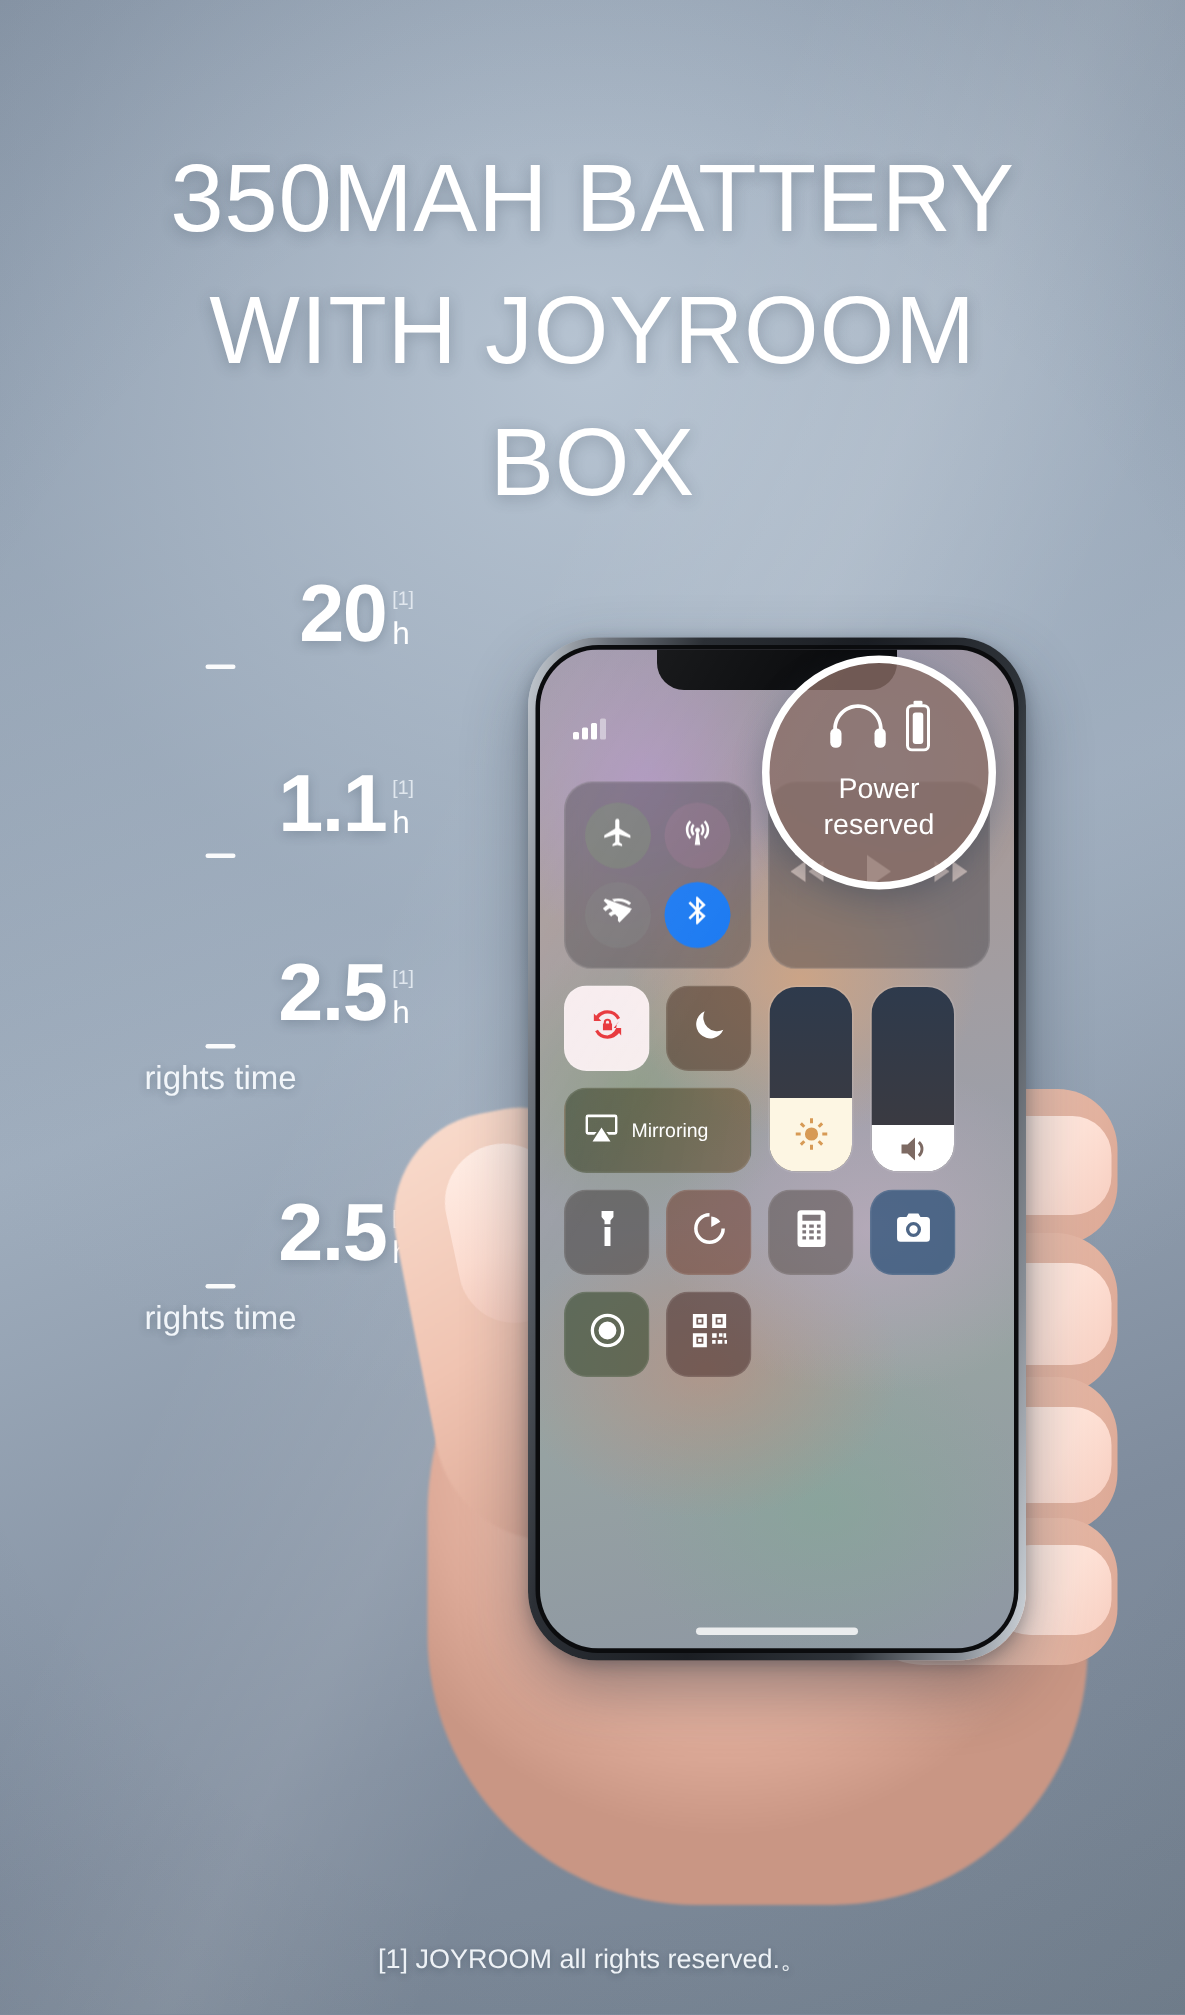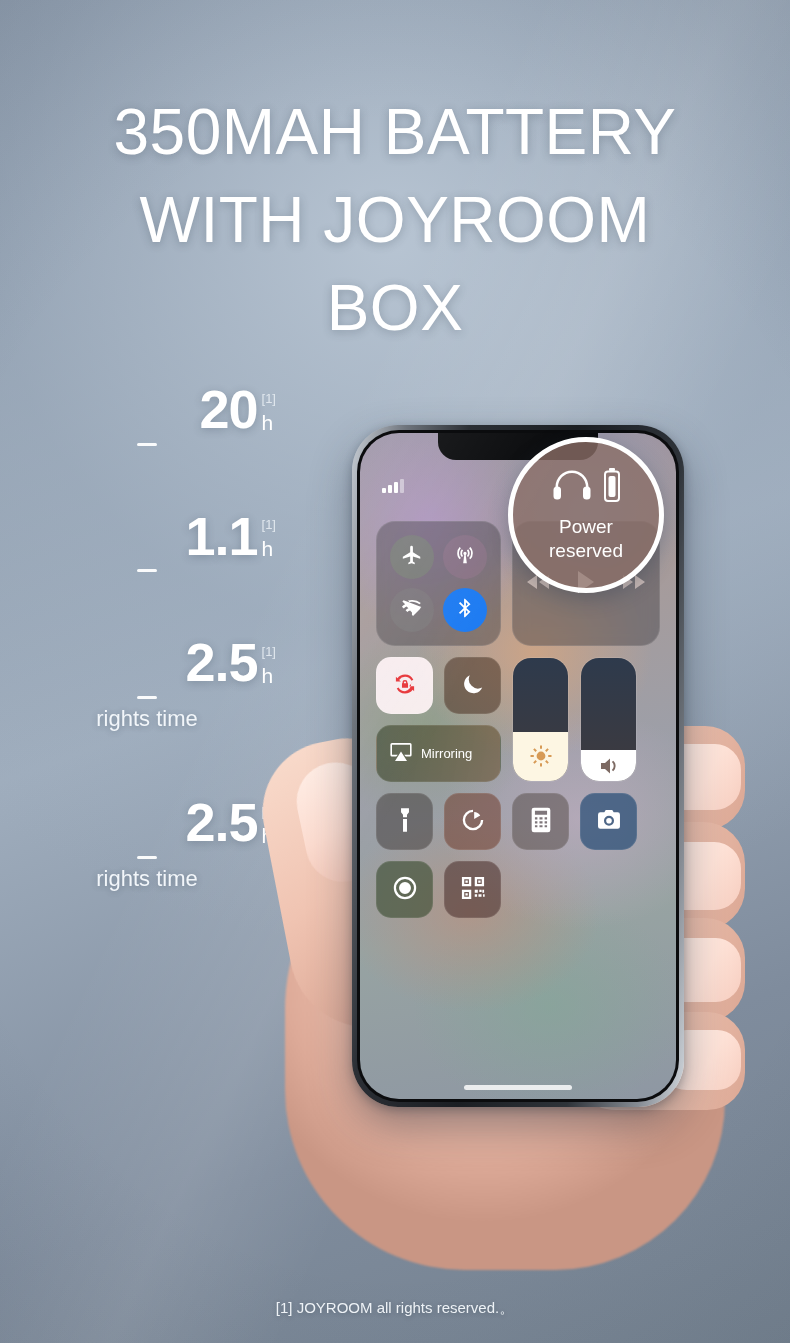--- a/index.html
+++ b/index.html
@@ -262,21 +262,21 @@
     z-index:20;
     box-shadow:0 6px 20px rgba(40,50,62,0.3);
   }
   .badge-icons { display:flex; align-items:center; gap:12px; margin-bottom:9px; }
   .badge-icons svg { fill:#fff; }
   .badge-txt { color:#fff; font-size:19px; line-height:24px; text-align:center; }
 
   
   .footer {
     position:absolute; left:0; right:0; bottom:25px;
-    text-align:center; color:#eef2f6; font-size:15px;
+    text-align:center; color:#eef2f6; font-size:18px;
     text-shadow:0 1px 4px rgba(40,55,70,0.35);
   }
 </style>
 </head>
 <body>
 
 <div class="bg"></div>
 <div class="bg-sheen"></div>
 <div class="bg-vig"></div>
 

